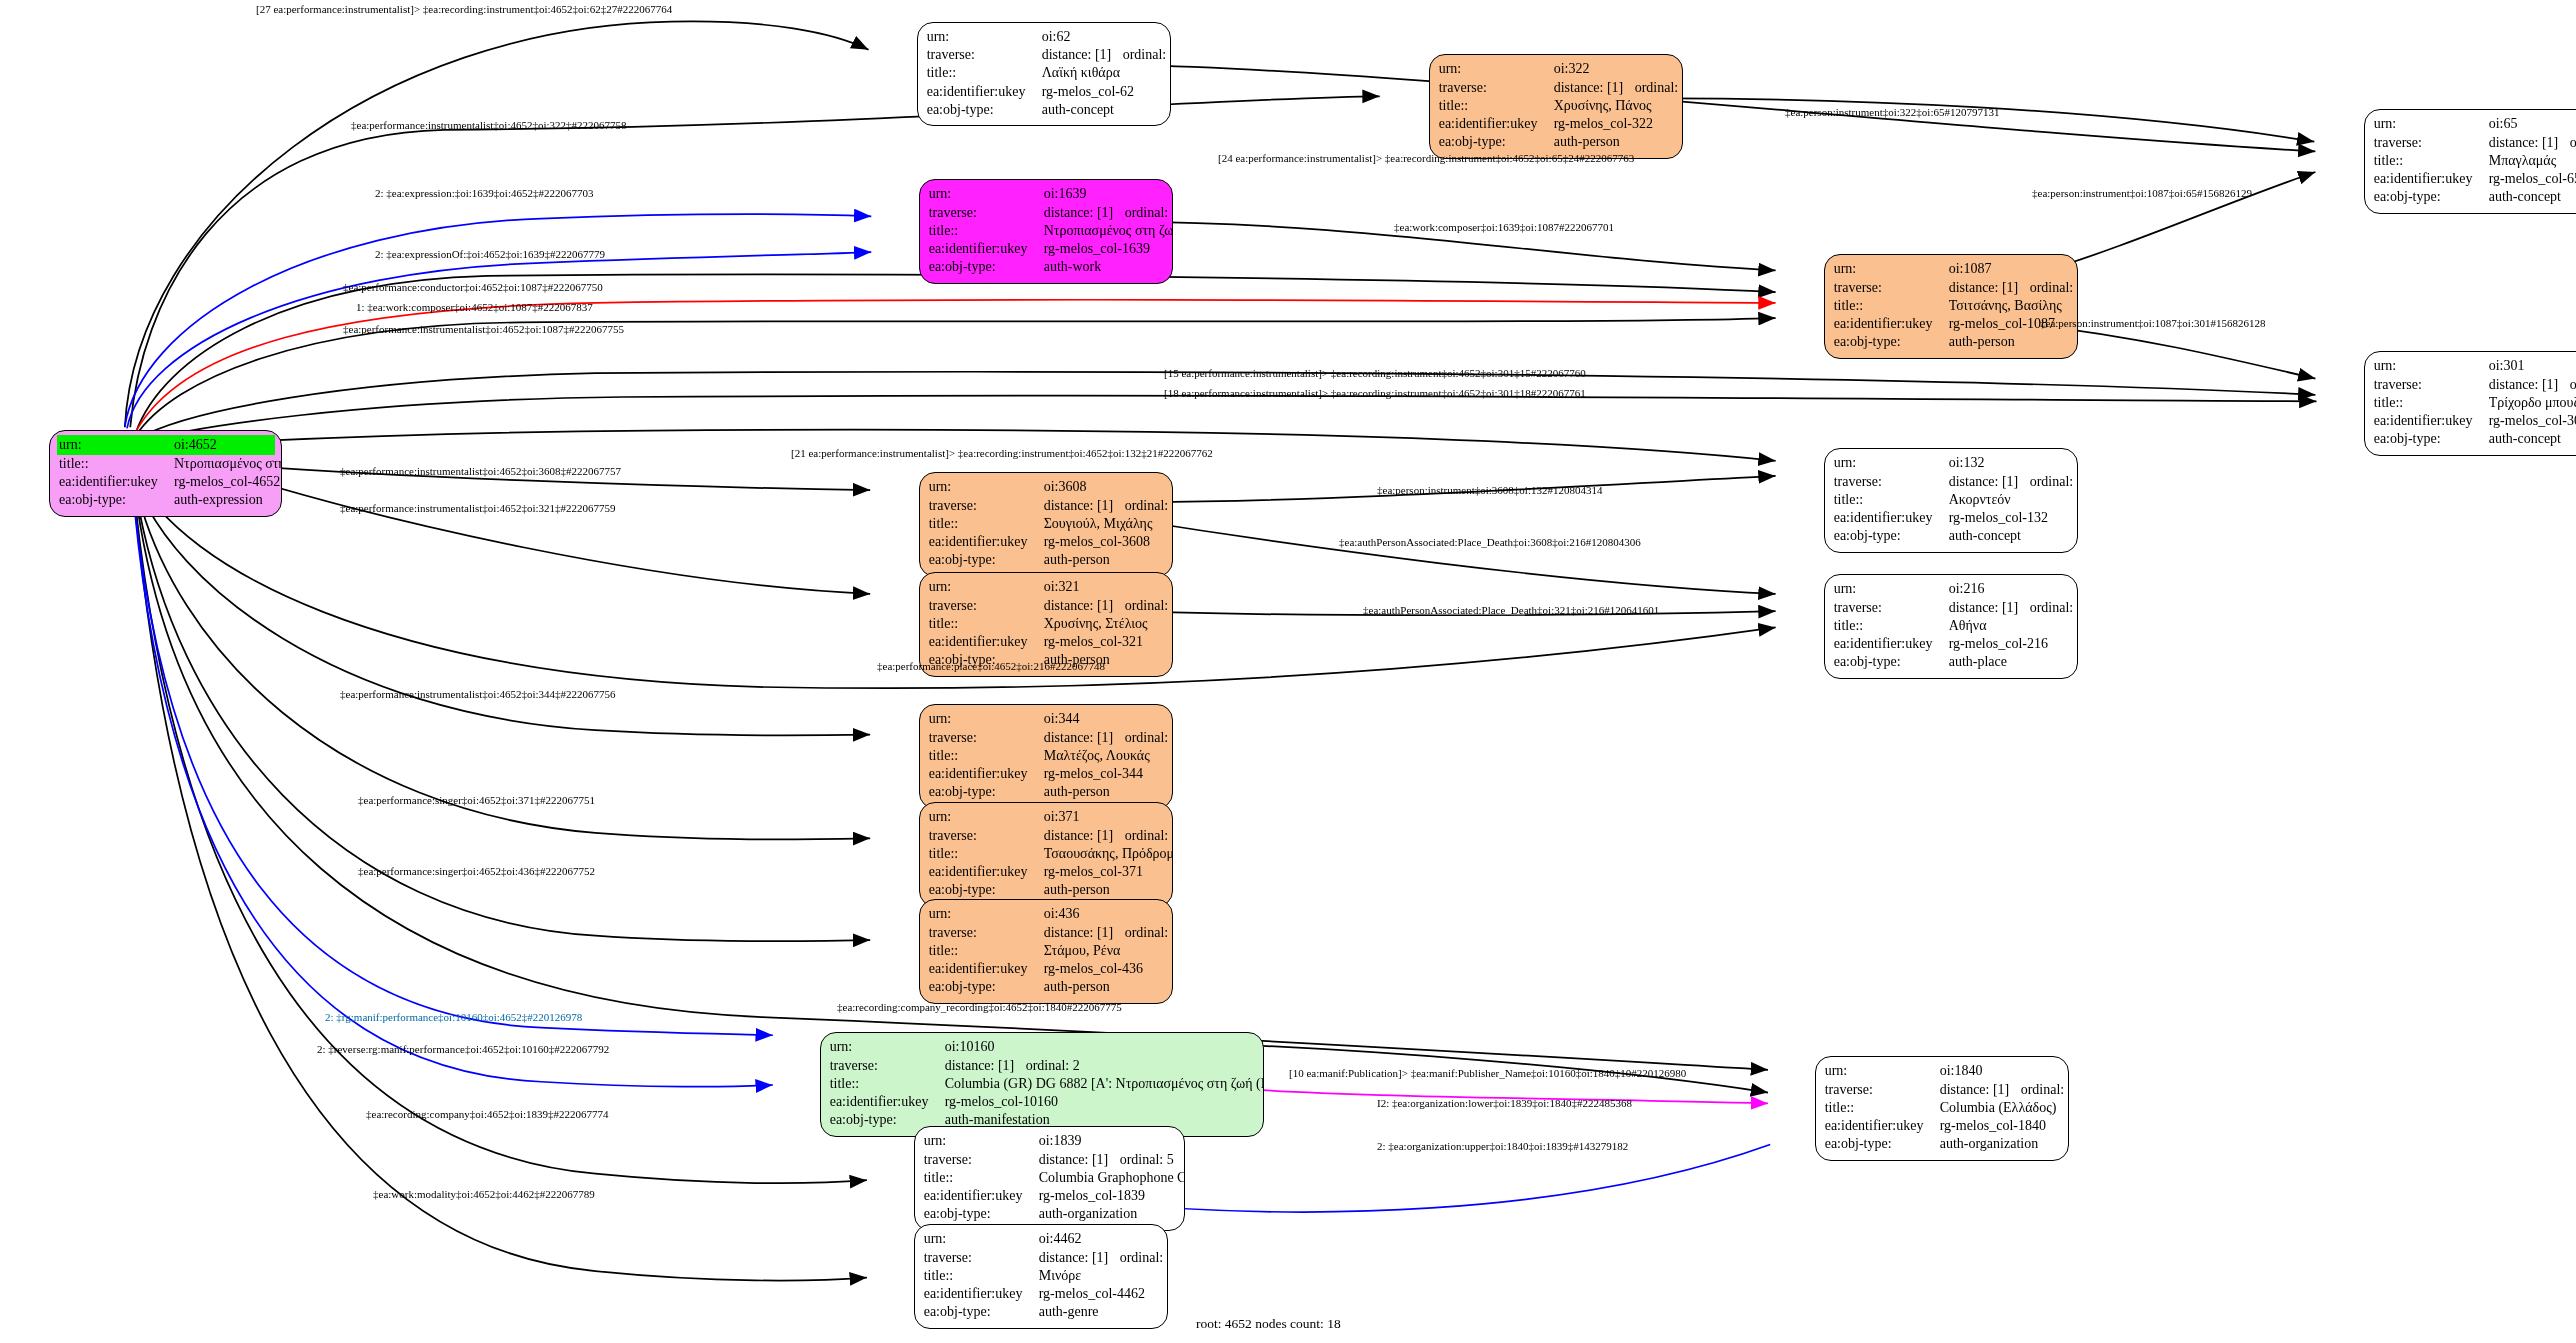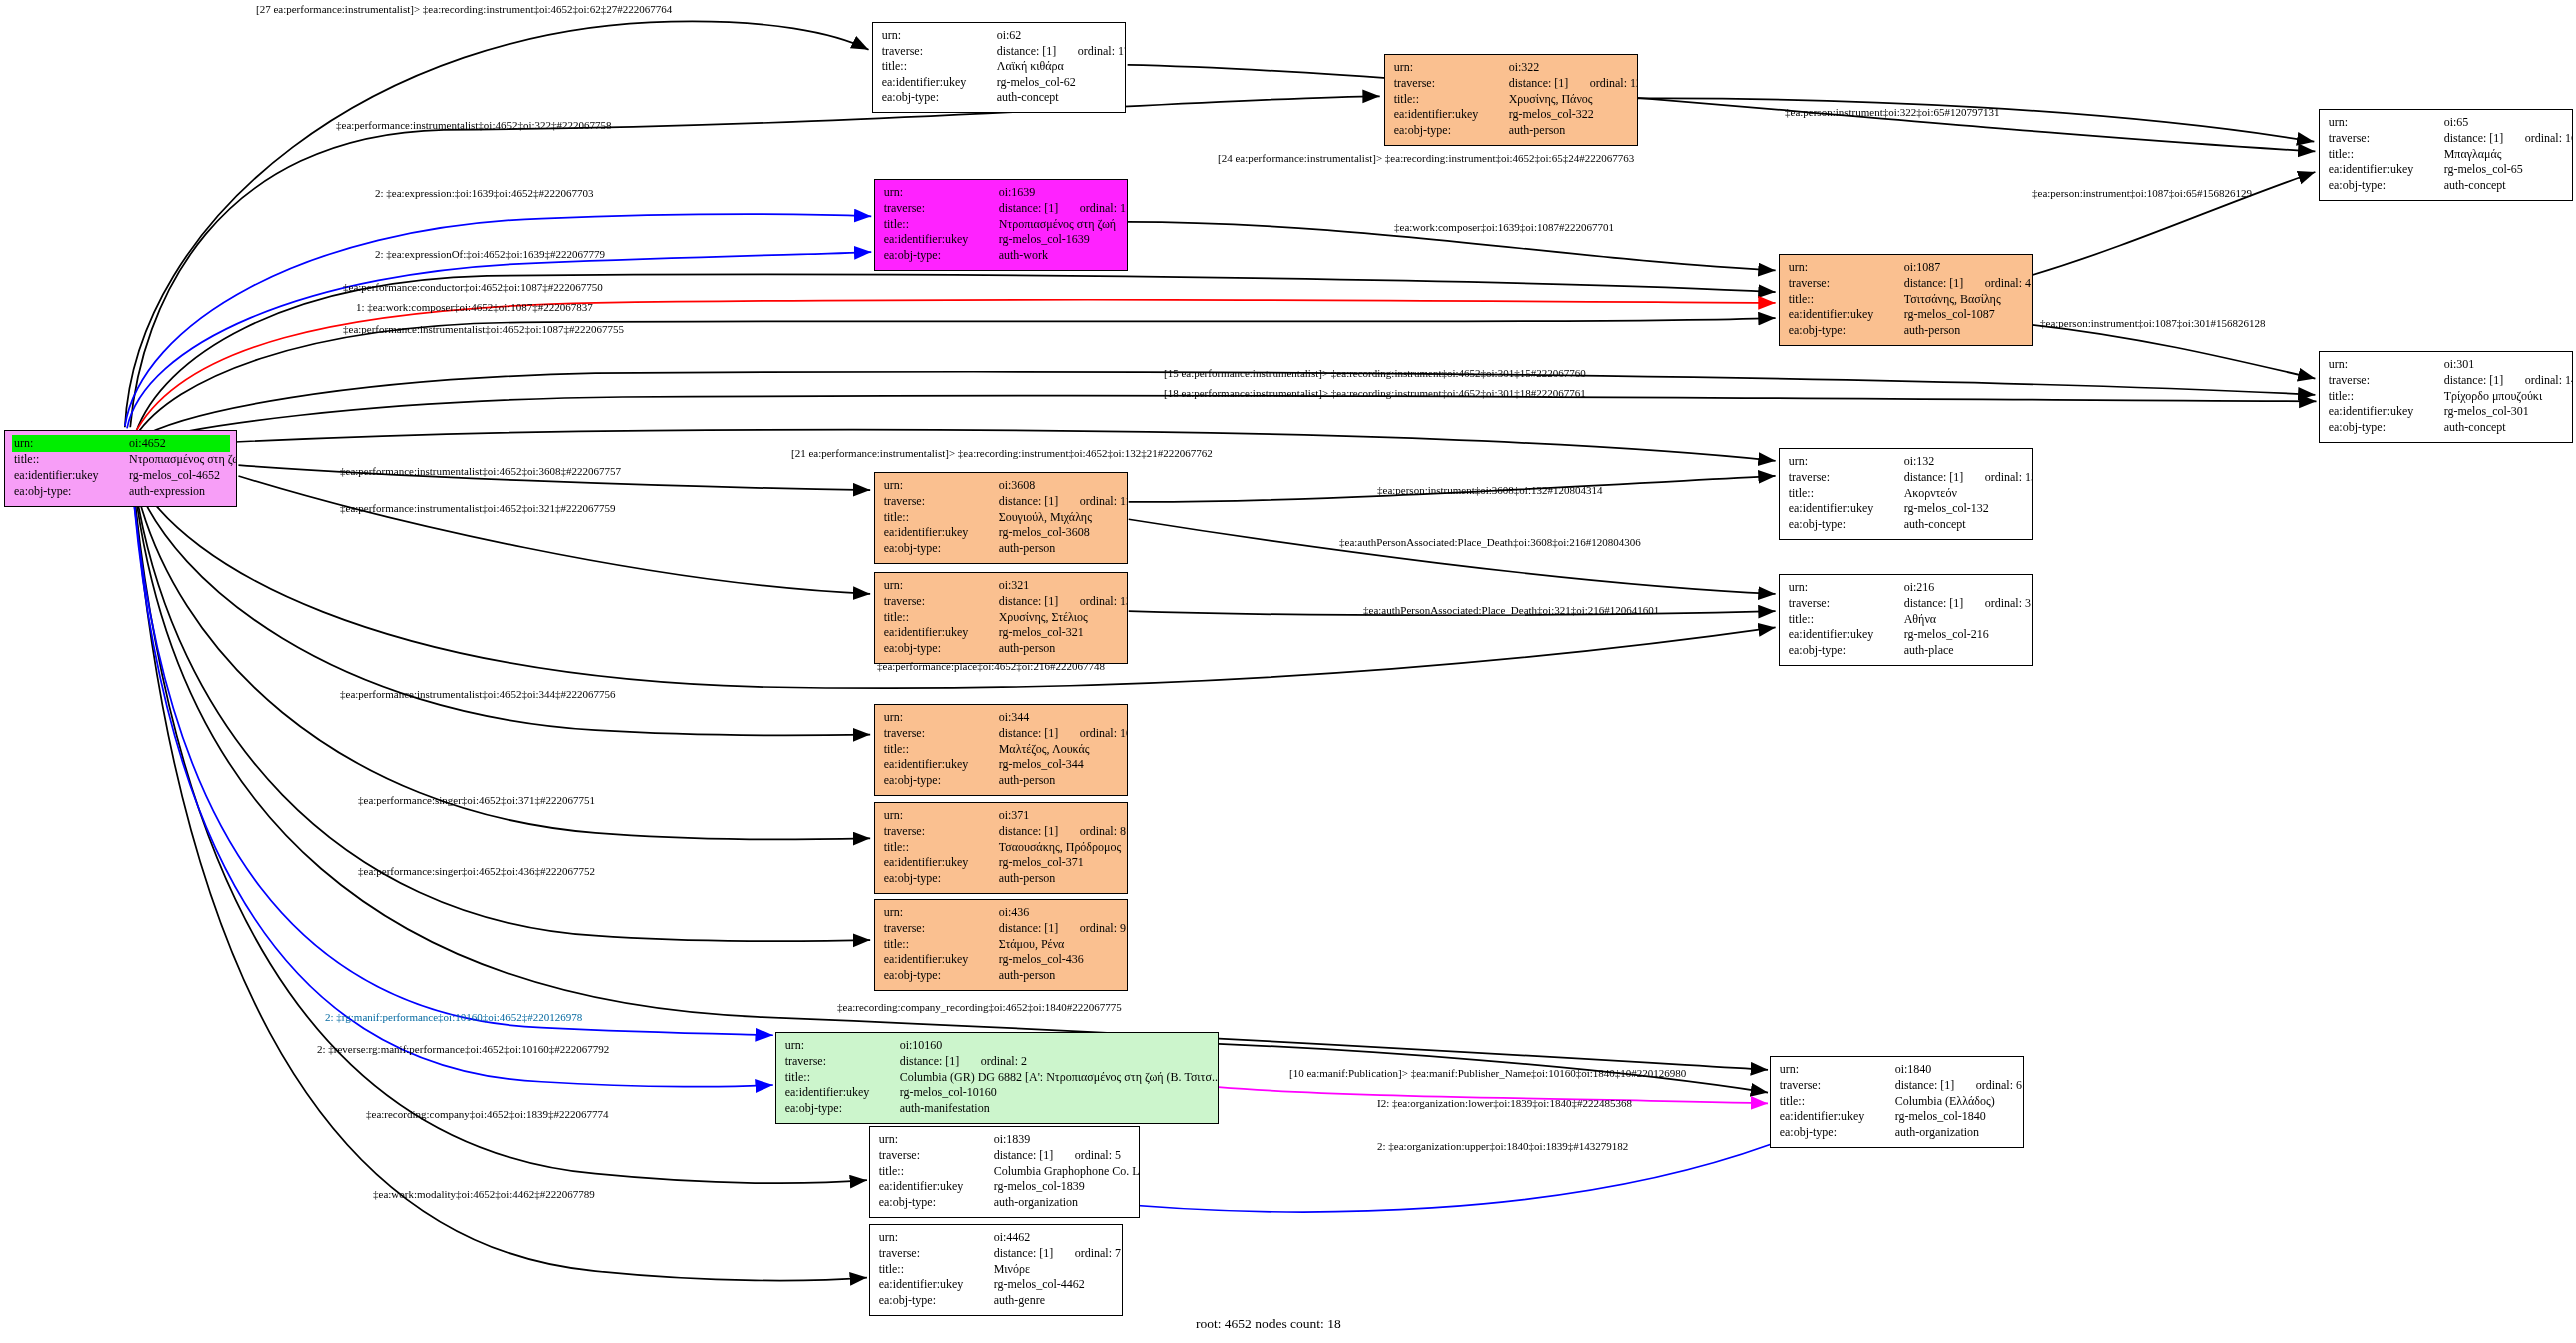--- a/index.html
+++ b/index.html
@@ -8,28 +8,29 @@
     width:2576px;height:1343px;
     background:#ffffff;
     font-family:"Liberation Serif", serif;
     overflow:hidden;
   }
   svg.edges{position:absolute;left:0;top:0;width:2576px;height:1343px;pointer-events:none;}
   .node{
     position:absolute;
     box-sizing:border-box;
     border:1.6px solid #000000;
-    border-radius:0;
+    border-radius:16px;
     background:#ffffff;
     padding:5.4px 8.7px 6.5px 8.7px;
-    font-size:12px;
+    font-size:14px;
     line-height:1.30;
     color:#000000;
     white-space:nowrap;
     overflow:hidden;
+    margin-left:45px;
   }
   .node.person{background:#fac090;}
   .node.work{background:#ff22ff;}
   .node.manifestation{background:#ccf5cc;}
   .node.root{background:#f79ef7;}
   .row{display:flex;align-items:baseline;}
   .k{display:inline-block;}
   .v{display:inline-block;}
   .node .k{width:115px;flex:0 0 115px;}
   .node .v{flex:1 1 auto;}
@@ -554,21 +555,21 @@
           <span class="v">rg-melos_col-4462</span>
         </div>
         <div class="row ">
           <span class="k">ea:obj-type:</span>
           <span class="v">auth-genre</span>
         </div>
       </div>
     </div>
   <div id="labels">
       <div class="elabel" style="left: 240px; top: 4.3px; color: rgb(0, 0, 0);">[27 ea:performance:instrumentalist]&gt; ‡ea:recording:instrument‡oi:4652‡oi:62‡27#222067764</div>
-      <div class="elabel" style="left: 320px; top: 120px; color: rgb(0, 0, 0);">‡ea:performance:instrumentalist‡oi:4652‡oi:322‡#222067758</div>
+      <div class="elabel" style="left: 335px; top: 120px; color: rgb(0, 0, 0);">‡ea:performance:instrumentalist‡oi:4652‡oi:322‡#222067758</div>
       <div class="elabel" style="left: 1202px; top: 153px; color: rgb(0, 0, 0);">[24 ea:performance:instrumentalist]&gt; ‡ea:recording:instrument‡oi:4652‡oi:65‡24#222067763</div>
       <div class="elabel" style="left: 1769px; top: 107px; color: rgb(0, 0, 0);">‡ea:person:instrument‡oi:322‡oi:65#120797131</div>
       <div class="elabel" style="left: 359px; top: 188px; color: rgb(0, 0, 0);">2: ‡ea:expression:‡oi:1639‡oi:4652‡#222067703</div>
       <div class="elabel" style="left: 359px; top: 249px; color: rgb(0, 0, 0);">2: ‡ea:expressionOf:‡oi:4652‡oi:1639‡#222067779</div>
       <div class="elabel" style="left: 1378px; top: 222px; color: rgb(0, 0, 0);">‡ea:work:composer‡oi:1639‡oi:1087#222067701</div>
       <div class="elabel" style="left: 2016px; top: 188px; color: rgb(0, 0, 0);">‡ea:person:instrument‡oi:1087‡oi:65#156826129</div>
       <div class="elabel" style="left: 327px; top: 282px; color: rgb(0, 0, 0);">‡ea:performance:conductor‡oi:4652‡oi:1087‡#222067750</div>
       <div class="elabel" style="left: 340px; top: 302px; color: rgb(0, 0, 0);">1: ‡ea:work:composer‡oi:4652‡oi:1087‡#222067837</div>
       <div class="elabel" style="left: 327px; top: 324px; color: rgb(0, 0, 0);">‡ea:performance:instrumentalist‡oi:4652‡oi:1087‡#222067755</div>
       <div class="elabel" style="left: 2024px; top: 318px; color: rgb(0, 0, 0);">‡ea:person:instrument‡oi:1087‡oi:301#156826128</div>

